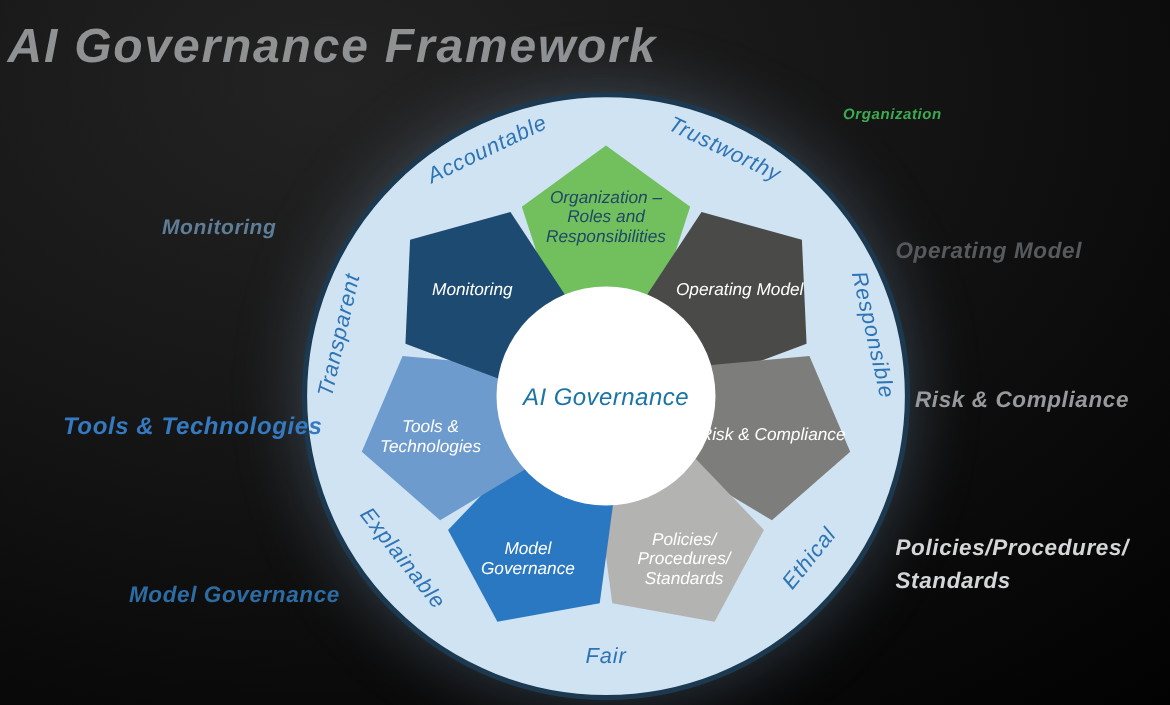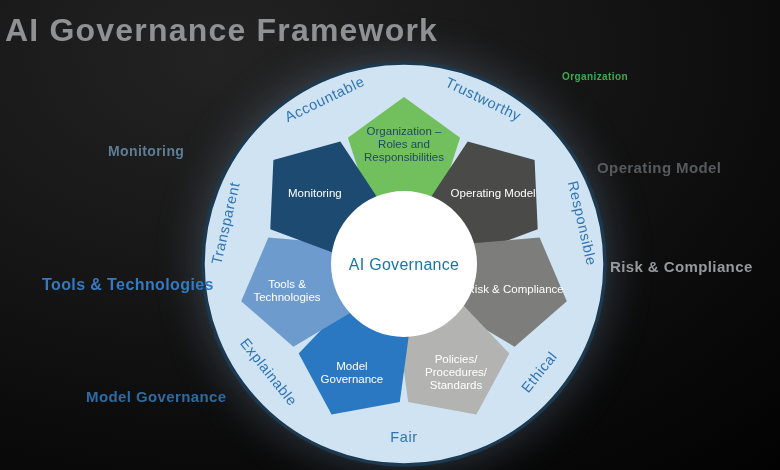--- a/index.html
+++ b/index.html
@@ -2,21 +2,21 @@
 <html><head>
 <meta charset="utf-8">
 <style>
   html,body{margin:0;padding:0;}
   body{
     width:780px;height:470px;overflow:hidden;
     font-family:"Liberation Sans","DejaVu Sans",sans-serif;
     background:
       radial-gradient(ellipse 900px 600px at 28% 12%, #232323 0%, #161616 38%, #0a0a0a 68%, #000 100%);
   }
-  .stage{position:relative;width:780px;height:470px;}
+  .stage{position:relative;width:780px;height:470px;font-style:italic;}
   .page-title{
     position:absolute;left:5px;top:12px;
     font-size:32px;font-weight:bold;letter-spacing:1.2px;
     color:#8f9193;
   }
   svg.wheel{
     position:absolute;left:0;top:0;
     filter:drop-shadow(0 0 22px rgba(150,190,230,0.28));
   }
   .callout{
@@ -63,14 +63,15 @@
       <text x="0" y="0" text-anchor="middle" font-size="14.5" fill="#2e74b5" letter-spacing="0.6" transform="translate(230.5,224.3) rotate(-77.1)" font-family="&quot;Liberation Sans&quot;,&quot;DejaVu Sans&quot;,sans-serif">Transparent</text>
       <text x="0" y="0" text-anchor="middle" font-size="14.5" fill="#2e74b5" letter-spacing="0.6" transform="translate(326.8,103.6) rotate(-25.7)" font-family="&quot;Liberation Sans&quot;,&quot;DejaVu Sans&quot;,sans-serif">Accountable</text>
     </svg>
 
   <div class="callout monitoring" style="color: rgb(94, 125, 150);">Monitoring</div>
   <div class="callout tools" style="color: rgb(53, 121, 192);">Tools &amp; Technologies</div>
   <div class="callout model-governance" style="color: rgb(45, 108, 163);">Model Governance</div>
   <div class="callout organization" style="color: rgb(60, 171, 80);">Organization</div>
   <div class="callout operating-model" style="color: rgb(87, 90, 93);">Operating Model</div>
   <div class="callout risk-compliance" style="color: rgb(151, 153, 156);">Risk &amp; Compliance</div>
+  <div class="callout policies" style="color: rgb(212, 214, 216);">Policies/Procedures/ Standards</div>
 
 </div>
 
 </body></html>

